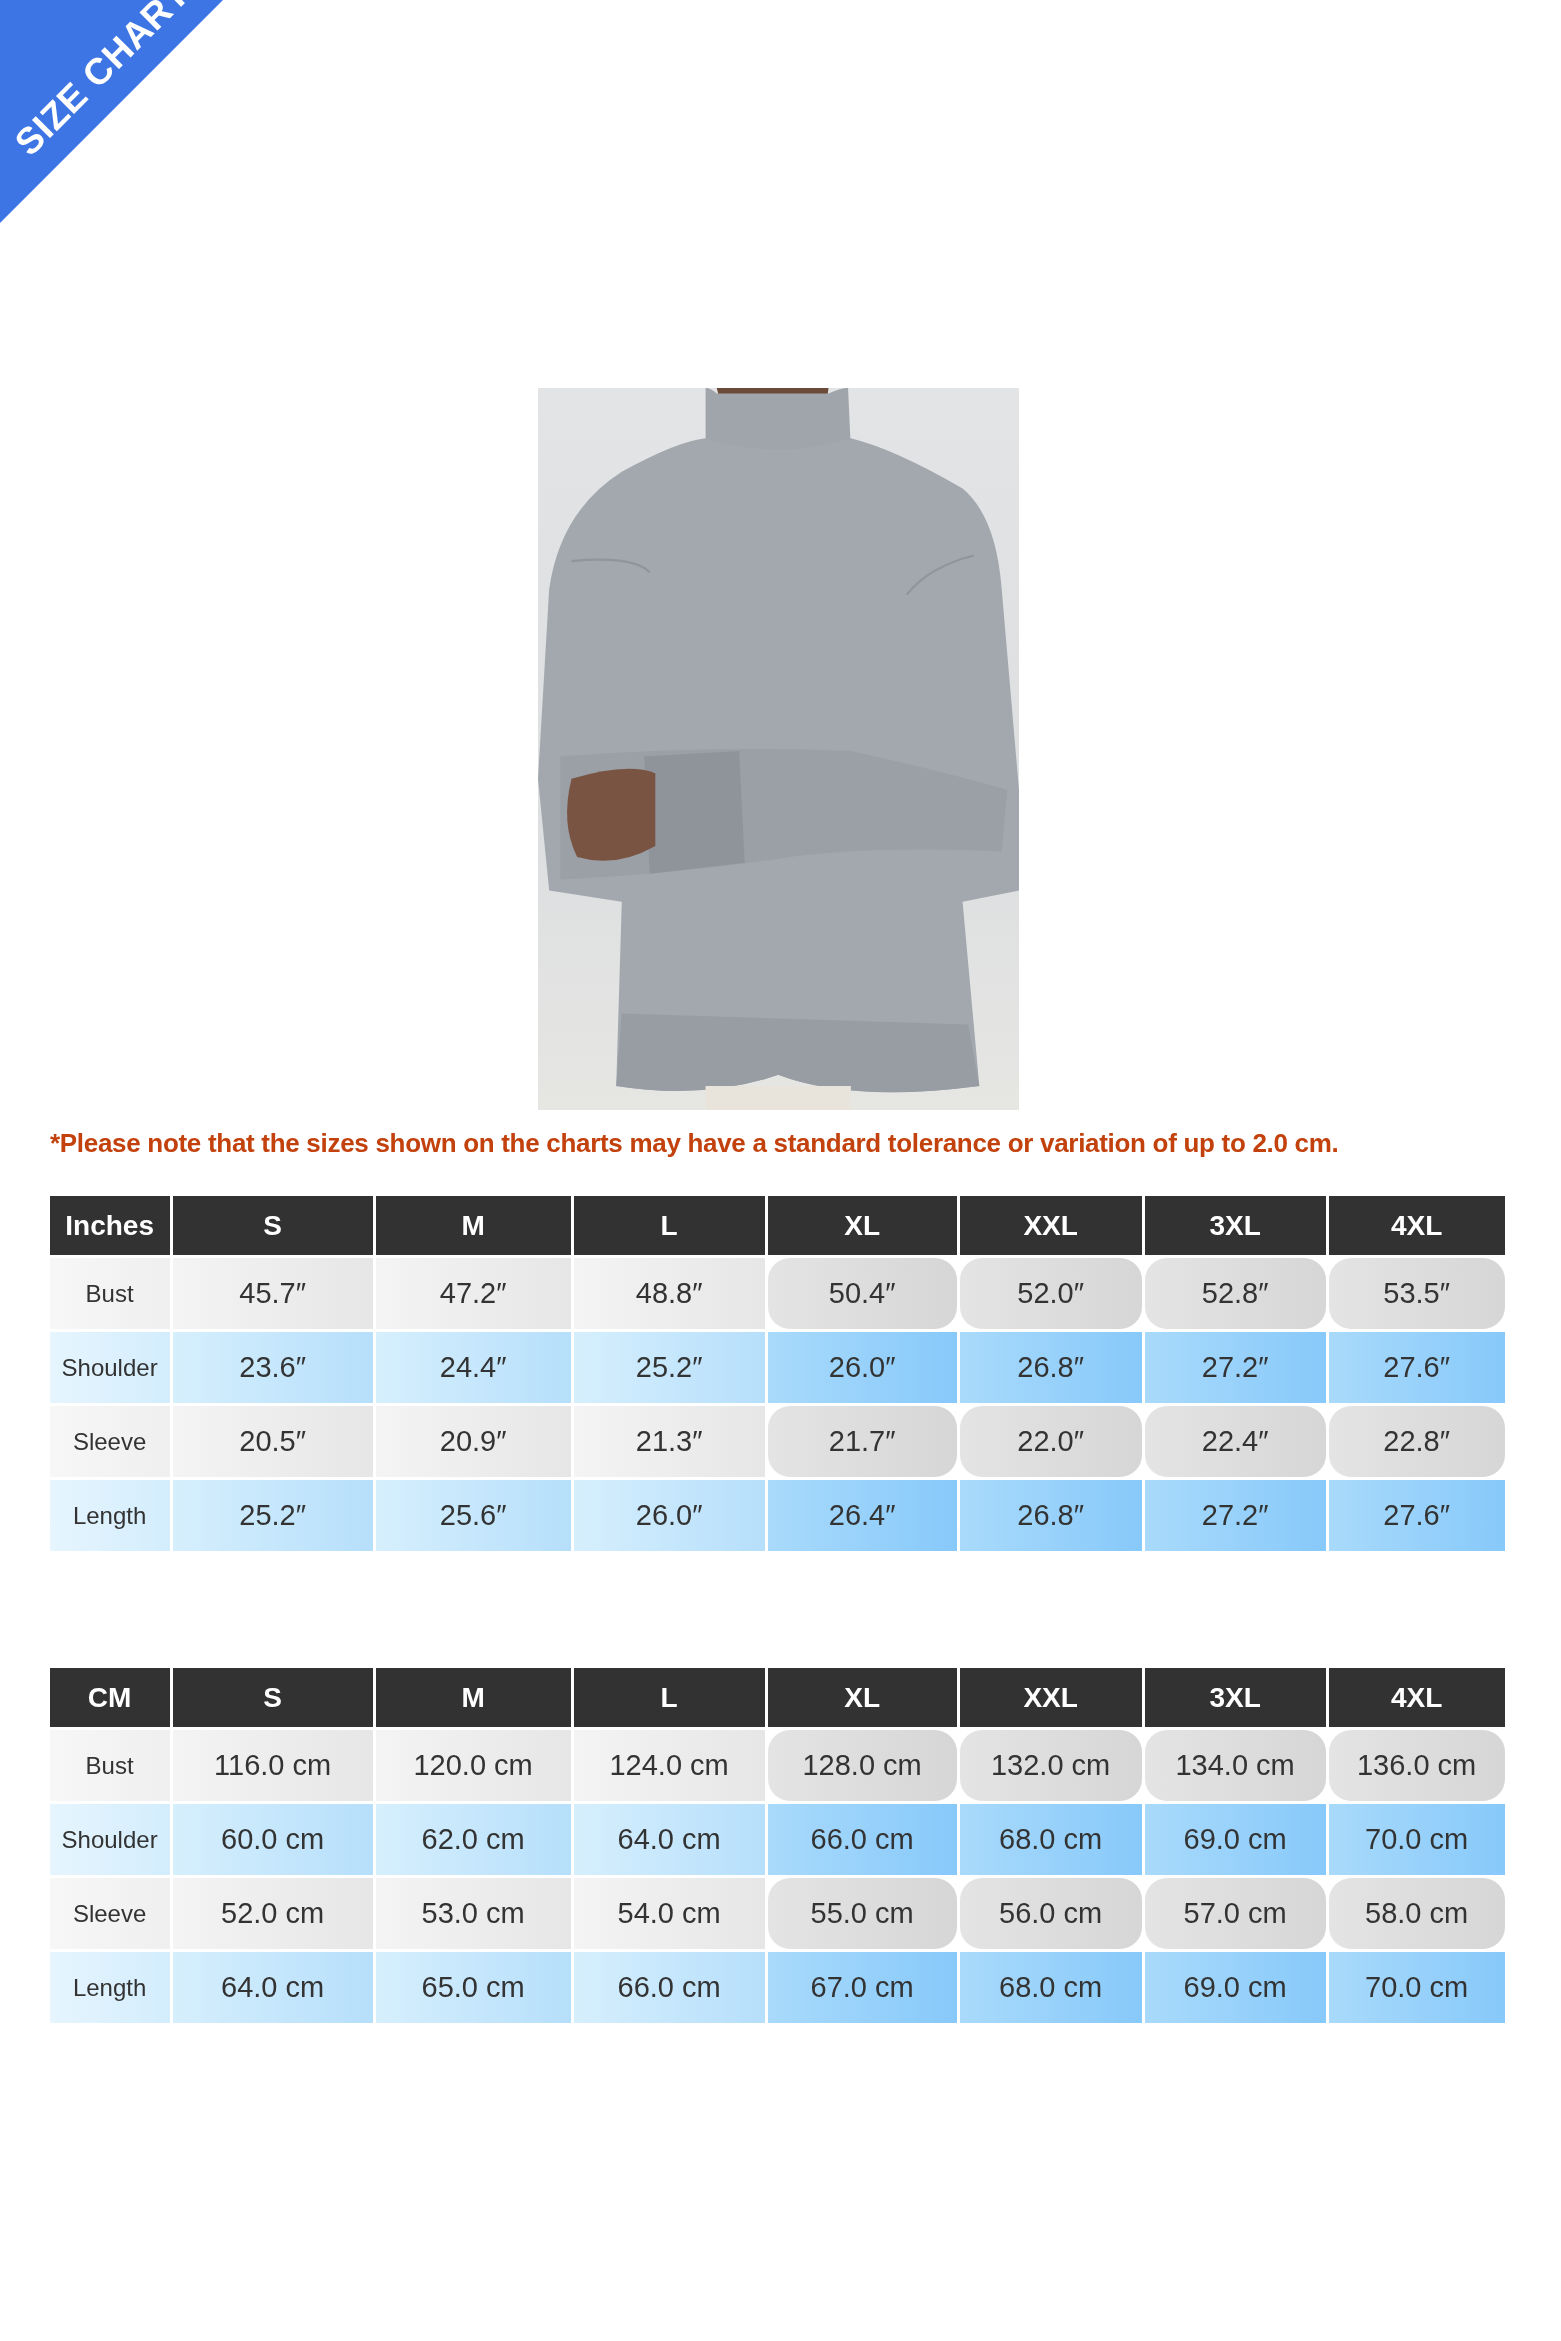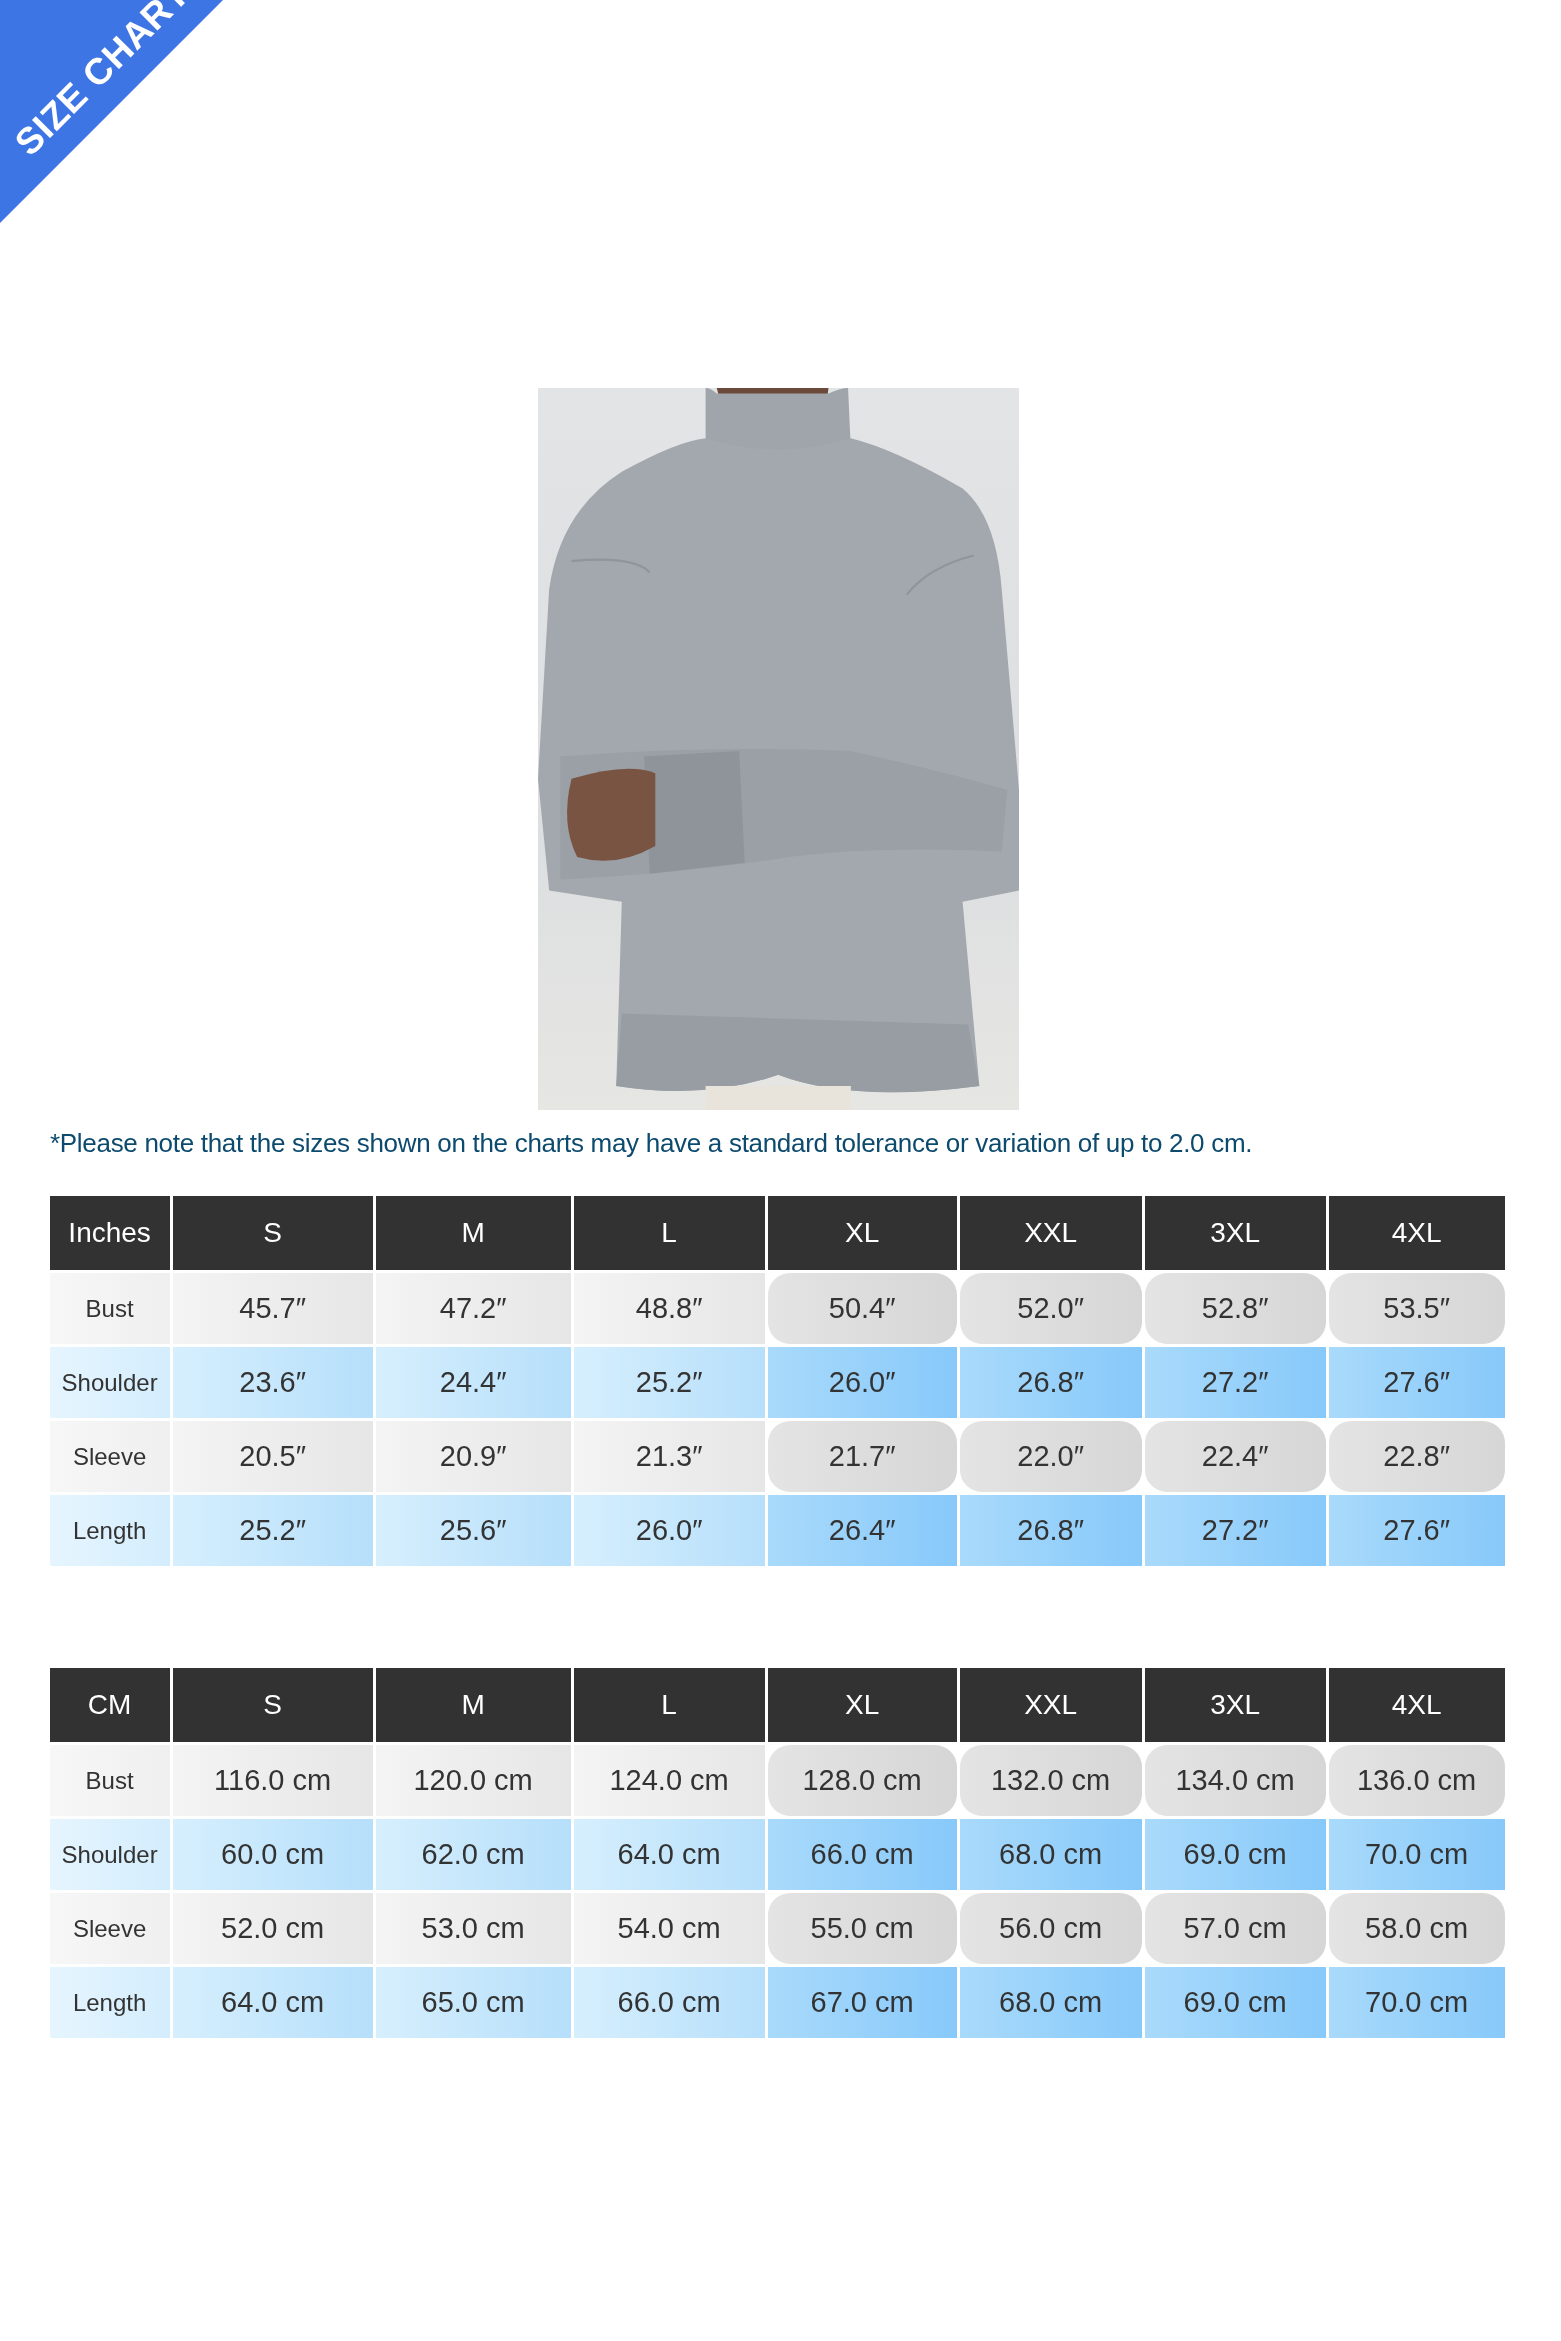--- a/index.html
+++ b/index.html
@@ -20,31 +20,31 @@
     color: #ffffff; font-weight: bold; font-size: 37px; letter-spacing: 0.6px;
     transform: rotate(-45deg); transform-origin: center center; white-space: nowrap;
   }
   .product-photo {
     position: absolute; left: 538px; top: 388px; width: 481px; height: 722px;
     background: linear-gradient(180deg, #e3e4e6 0%, #dcdee0 60%, #e6e6e3 100%);
     overflow: hidden;
   }
   .product-photo svg { width: 100%; height: 100%; display: block; }
   .note {
-    position: absolute; left: 50px; top: 1128px; font-size: 26px; color: #0c4a6e;
-    white-space: nowrap; letter-spacing: -0.3px;
+    position: absolute; left: 50px; top: 1128px; font-size: 26px; color: #c2410c;
+    white-space: nowrap; letter-spacing: -0.3px; font-weight: bold;
   }
   .size-table {
     position: absolute; left: 50px; width: 1457px;
     border-collapse: separate; border-spacing: 3.4px; margin-left: -3.4px;
     table-layout: fixed;
   }
   .size-table th {
-    background: #323232; color: #ffffff; font-weight: normal; font-size: 28px;
-    height: 42px; text-align: center; padding: 16px;
+    background: #323232; color: #ffffff; font-weight: bold; font-size: 28px;
+    height: 59px; text-align: center; padding: 0;
   }
   .size-table td {
     height: 71px; text-align: center; font-size: 29px; color: #333333; padding: 0;
   }
   .size-table td.rowlabel { font-size: 24px; }
   .row-gray td { background: linear-gradient(90deg, #f4f4f4, #e6e6e6); }
   .row-blue td { background: linear-gradient(90deg, #d6effd, #b6dffb); text-align: center; }
   .row-gray td:nth-child(n+5) { background: linear-gradient(90deg, #e4e4e4, #d6d6d6); border-radius: 22px; }
   .row-blue td:nth-child(n+5) { background: linear-gradient(90deg, #a9dafb, #87c9fa); }
   .row-gray td:first-child { background: linear-gradient(90deg, #f7f7f7, #efefef); }

